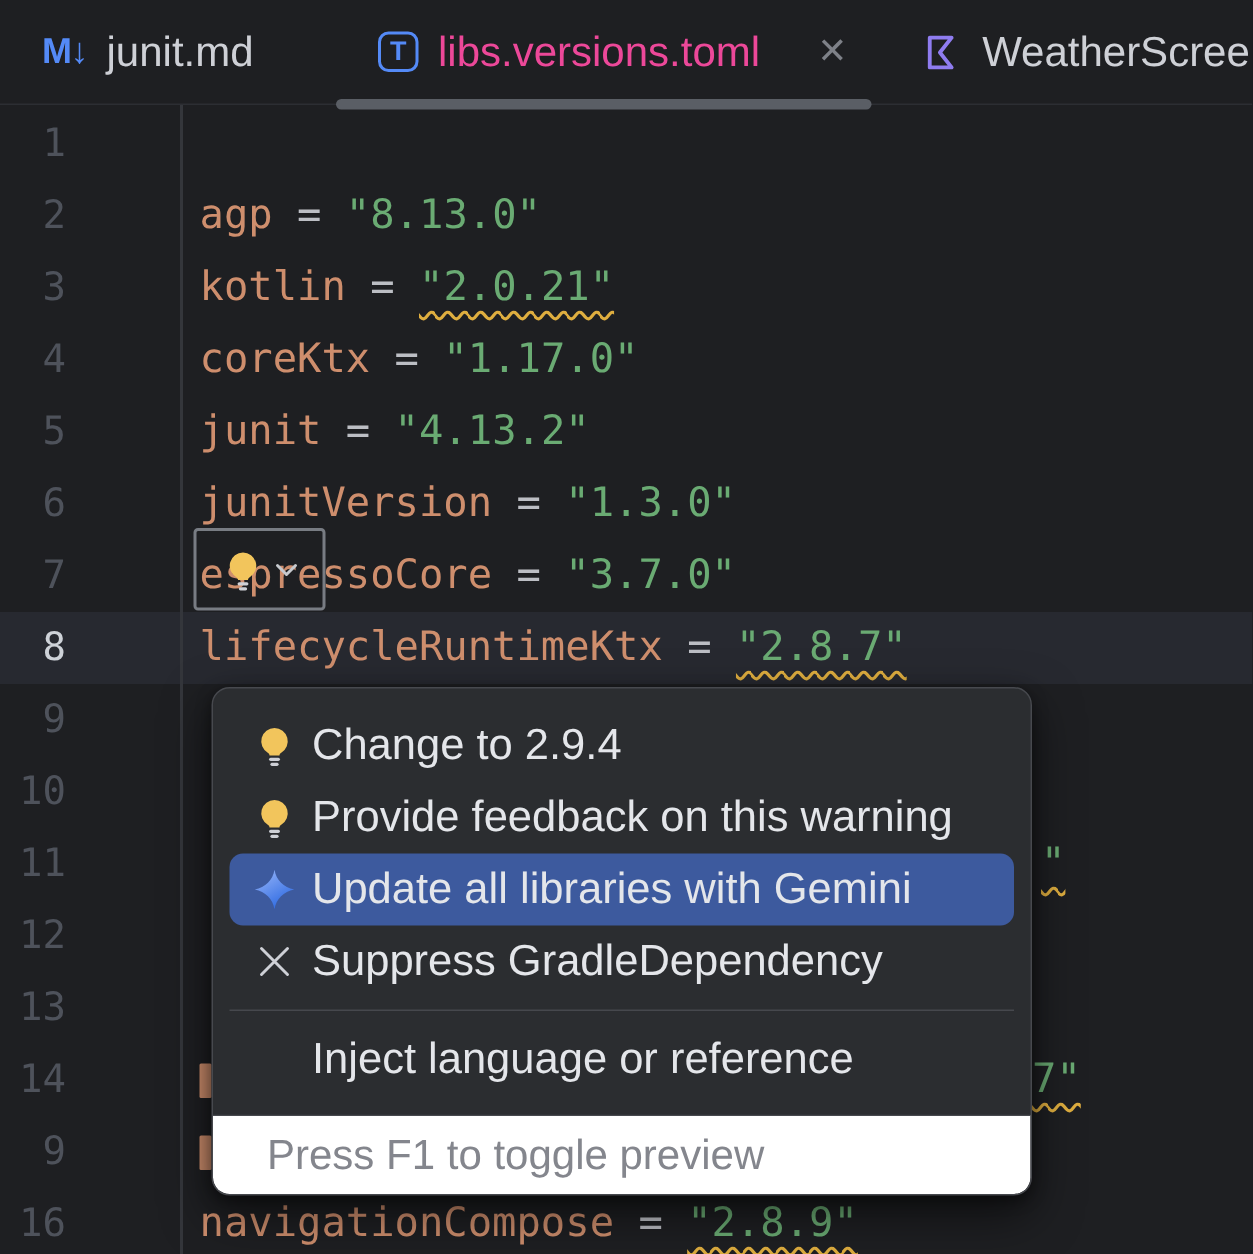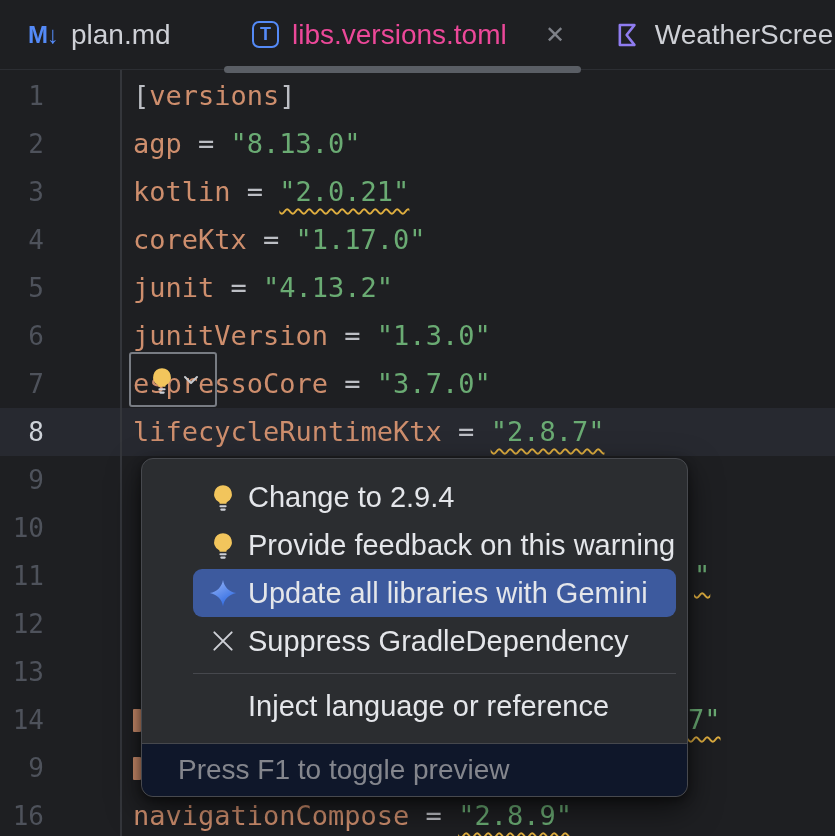--- a/index.html
+++ b/index.html
@@ -82,66 +82,65 @@
     display:flex; align-items:center; z-index:3;
   }
   .bulb-widget .bw-bulb { margin-left:16px; display:flex; }
   .bulb-widget .bw-chevron { margin-left:6px; display:flex; }
 
   
   .popup {
     position:absolute; left:141px; top:458px; width:547px; height:339px;
     background:#2b2d30; border:1px solid #47494e; border-radius:12px;
     box-shadow:0 12px 32px rgba(0,0,0,0.55), 0 3px 10px rgba(0,0,0,0.4);
-    z-index:10; padding-top:14px; overflow:hidden;padding-left:40px;
+    z-index:10; padding-top:14px; overflow:hidden;
   }
   .menu-item {
     height:48px; margin:0 11px; border-radius:9px;
     display:flex; align-items:center; padding-left:14px;
     font-size:29px; color:#e4e6ea; white-space:nowrap;
   }
   .menu-item.selected { background:#3d5a9e; }
   .menu-icon { width:32px; height:32px; display:flex; align-items:center; justify-content:center; margin-right:9px; flex:0 0 auto; }
   .menu-item.no-icon { padding-left:55px; }
   .menu-sep { height:1px; background:#46484d; margin:8px 11px; }
   .menu-footer {
     position:absolute; left:0; right:0; bottom:0; height:53px;
-    background:#0f172a; border-top:1px solid #46484d;
+    background:#ffffff; border-top:1px solid #46484d;
     border-radius:0 0 11px 11px;
     display:flex; align-items:center; padding-left:36px;
     font-size:28px; color:#84868d;
   }
 </style>
 </head>
 <body>
 
 <div class="tabbar">
   <div class="tab tab-plan">
     <span class="md-icon">M↓</span>
-    <span class="tab-label">plan.md</span>
+    <span class="tab-label">junit.md</span>
   </div>
   <div class="tab tab-toml active">
     <span class="toml-icon">T</span>
     <span class="tab-label">libs.versions.toml</span>
     <span class="tab-close">✕</span>
     <span class="tab-underline"></span>
   </div>
   <div class="tab tab-weather">
     <svg class="kt-icon" width="28" height="28" viewBox="0 0 24 24">
       <path d="M5 3.5 H17.5 L10.8 12 L17.5 20.5 H5 Z" fill="none" stroke="#8f7cf0" stroke-width="2.2" stroke-linejoin="round"></path>
     </svg>
     <span class="tab-label">WeatherScree</span>
   </div>
 </div>
 
 <div class="editor">
   <div id="code-lines">
       <div class="code-row" style="top: 2px;">
         <span class="line-num">1</span>
-        <span class="code-text"><span class="tok-punct">[</span><span class="tok-key">versions</span><span class="tok-punct">]</span></span>
       </div>
       <div class="code-row" style="top: 50px;">
         <span class="line-num">2</span>
         <span class="code-text"><span class="tok-key">agp</span><span class="tok-punct"> = </span><span class="tok-string">"8.13.0"</span></span>
       </div>
       <div class="code-row" style="top: 98px;">
         <span class="line-num">3</span>
         <span class="code-text"><span class="tok-key">kotlin</span><span class="tok-punct"> = </span><span class="tok-string warn-squiggle">"2.0.21"</span></span>
       </div>
       <div class="code-row" style="top: 146px;">

